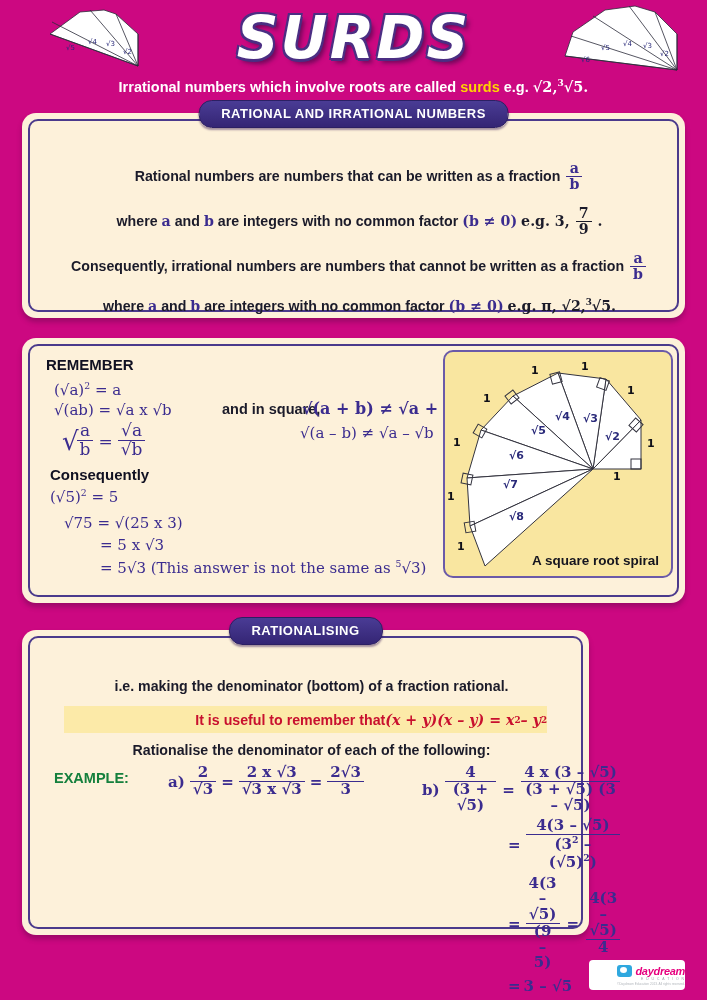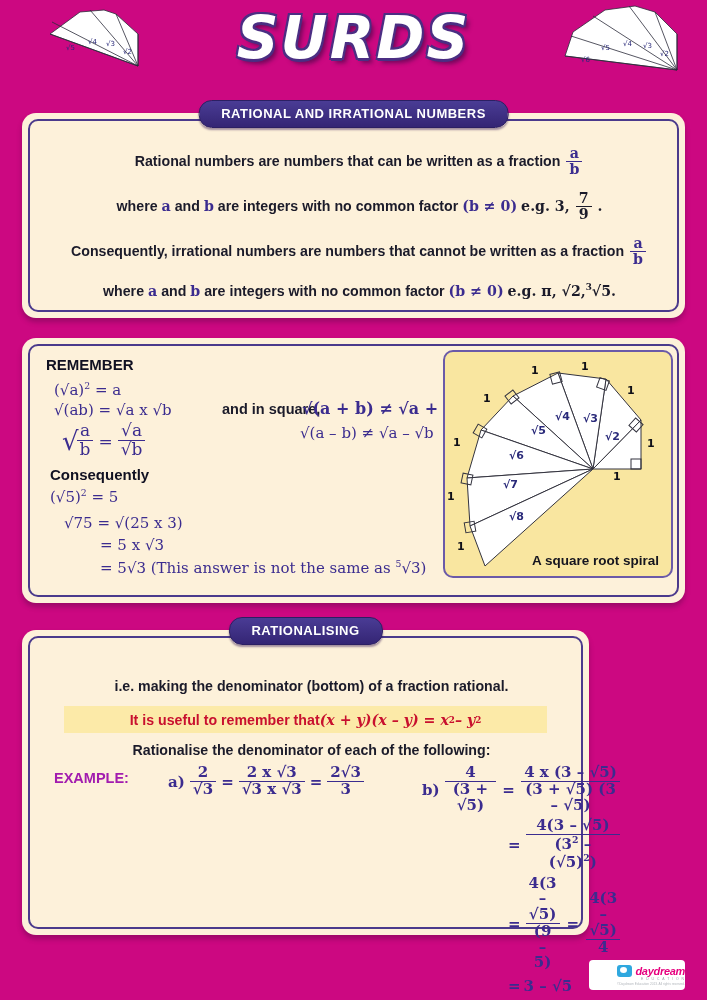--- a/index.html
+++ b/index.html
@@ -73,21 +73,21 @@
     display: inline-block; vertical-align: middle;
     text-align: center; line-height: 1.05;
     position: relative; top: -1px;
     margin: 0 2px;
   }
   .frac .num { display: block; padding: 0 3px; }
   .frac .den { display: block; padding: 0 3px; border-top: 1.6px solid currentColor; }
   sup.s { font-size: .62em; vertical-align: super; }
 
   
-  #panel1 .line { position: absolute; width: 100%; text-align: center; }
+  #panel1 .line { position: absolute; width: 100%; text-align: center; margin-top: 15px; }
   #p1l1 { top: 34px; } #p1l2 { top: 79px; } #p1l3 { top: 124px; } #p1l4 { top: 169px; }
 
   
   .remember-head { position:absolute; left:24px; top:18px; font-size:15px; font-weight:bold; color:#111122; }
   #panel2 .l { position: absolute; color:#3B2C8F; font-weight:normal; font-size:15px; }
   #r1 { left: 32px; top: 42px; }
   #r2 { left: 32px; top: 63px; }
   #r3 { left: 40px; top: 85px; }
   #rg1 { left: 200px; top: 63px; color:#1B1B2A; }
   #rg2 { left: 278px; top: 86px; }
@@ -109,25 +109,25 @@
     position: absolute; right: 12px; bottom: 8px;
     font-size: 13.5px; font-weight: bold; color:#15151f;
   }
 
   
   #panel3 .ctr { position: absolute; width:100%; text-align:center; }
   #p3a { top: 26px; } #p3b { top: 48px; }
   .usefulbar {
     position: absolute; left: 42px; right: 42px; top: 76px; height: 27px;
     background: #FCEAA8;
-    display: flex; align-items: center; justify-content: center;
+    display: flex; align-items: center; justify-content: flex-end;
     color: #C8102E; font-weight: bold; font-size: 14.2px;
   }
   #p3c { top: 112px; }
-  .exlabel { position:absolute; left:32px; top:140px; font-size:14.5px; font-weight:bold; color:#a21caf; }
+  .exlabel { position:absolute; left:32px; top:140px; font-size:14.5px; font-weight:bold; color:#15803d; }
   .exA { position: absolute; left: 146px; top: 136px; color:#3B2C8F; font-weight:bold; font-size:15px; }
   .exB { position: absolute; left: 400px; top: 136px; color:#3B2C8F; font-weight:bold; font-size:15px; }
   .exrow { display:flex; align-items:center; }
   .eqline { margin-top: 5px; display:flex; align-items:center; }
 
   
   .footer-logo {
     position: absolute; right: 22px; bottom: 10px;
     width: 96px; height: 30px;
     background: #ffffff; border-radius: 4px;
@@ -188,20 +188,23 @@
       </g>
       <g fill="#2a2a7a" font-size="7" font-family="DejaVu Sans, sans-serif">
         <text x="101" y="52">√2</text>
         <text x="84" y="44">√3</text>
         <text x="64" y="42">√4</text>
         <text x="42" y="46">√5</text>
         <text x="22" y="58">√6</text>
       </g>
     </svg>
 
+    <div class="subtitle">
+      <span>Irrational numbers which involve roots are called </span><span class="hl">surds</span><span>  e.g. </span><span class="serif">√2,</span><sup class="s serif">3</sup><span class="serif">√5.</span>
+    </div>
   </div>
 
   <div class="panel-outer" id="panel1">
     <div class="inner"></div>
     <div class="badge">RATIONAL AND IRRATIONAL NUMBERS</div>
 
     <div class="line body-txt" id="p1l1">
       <span>Rational numbers are numbers that can be written as a fraction</span>
       <span class="frac math serif">
         <span class="num">a</span>

